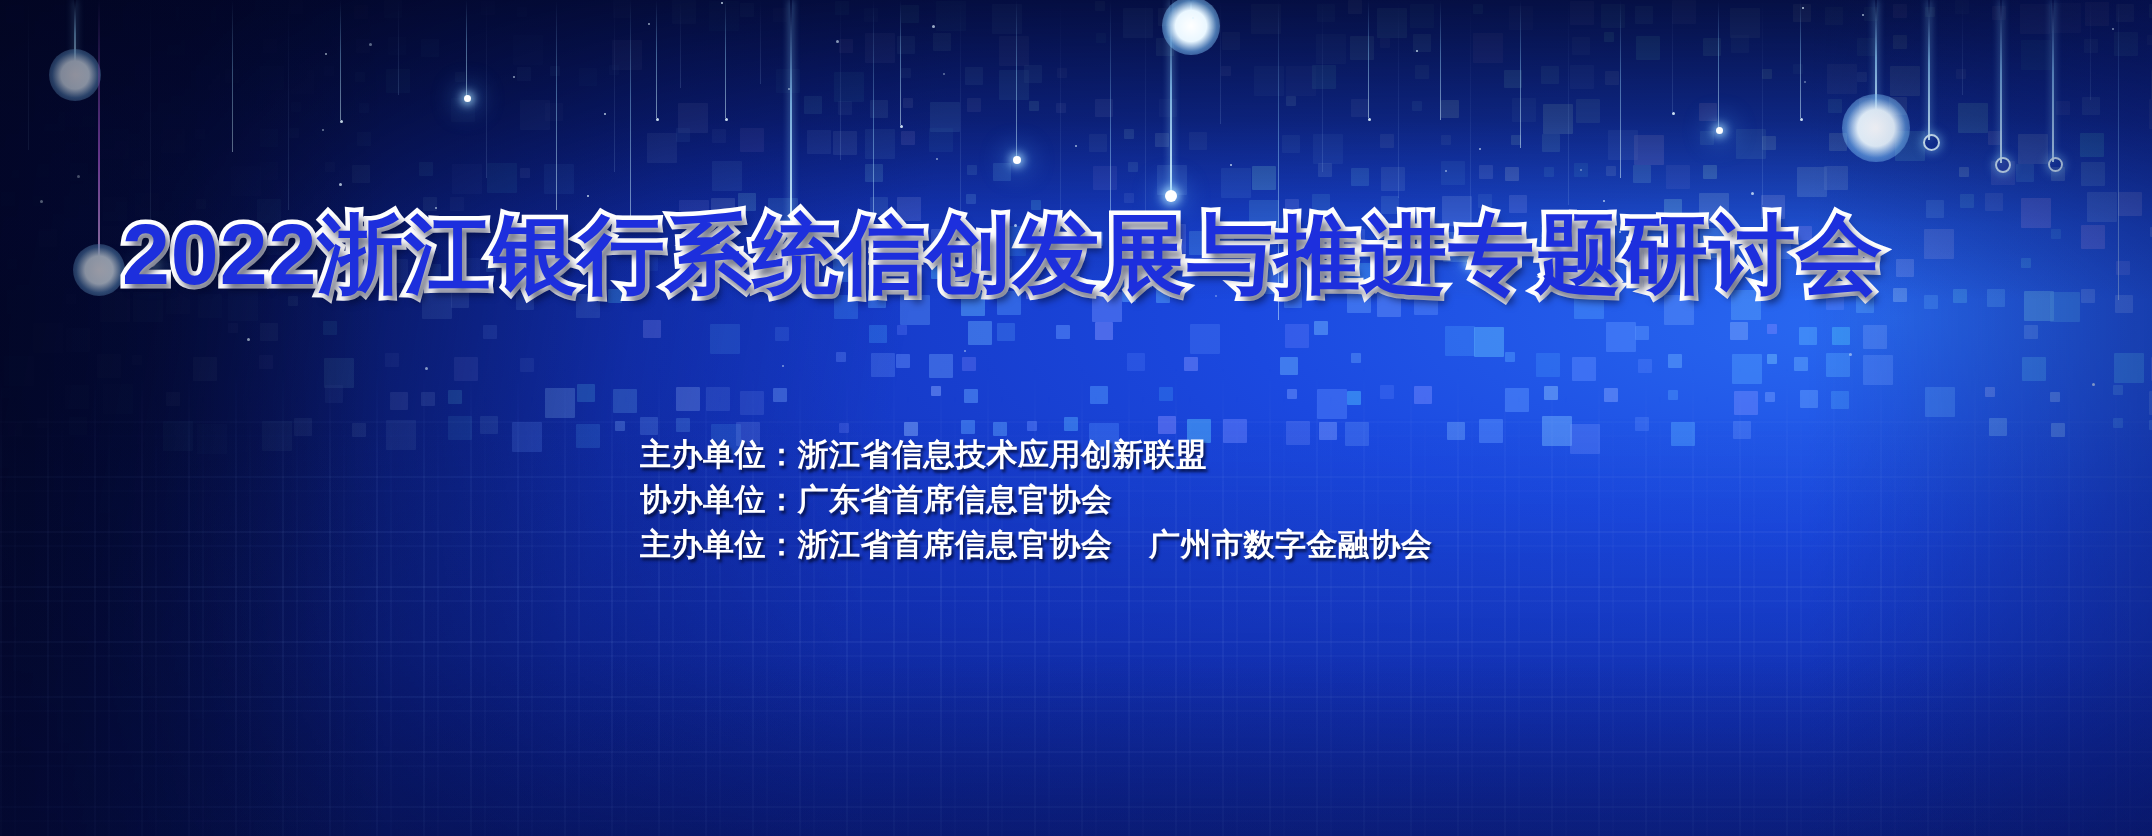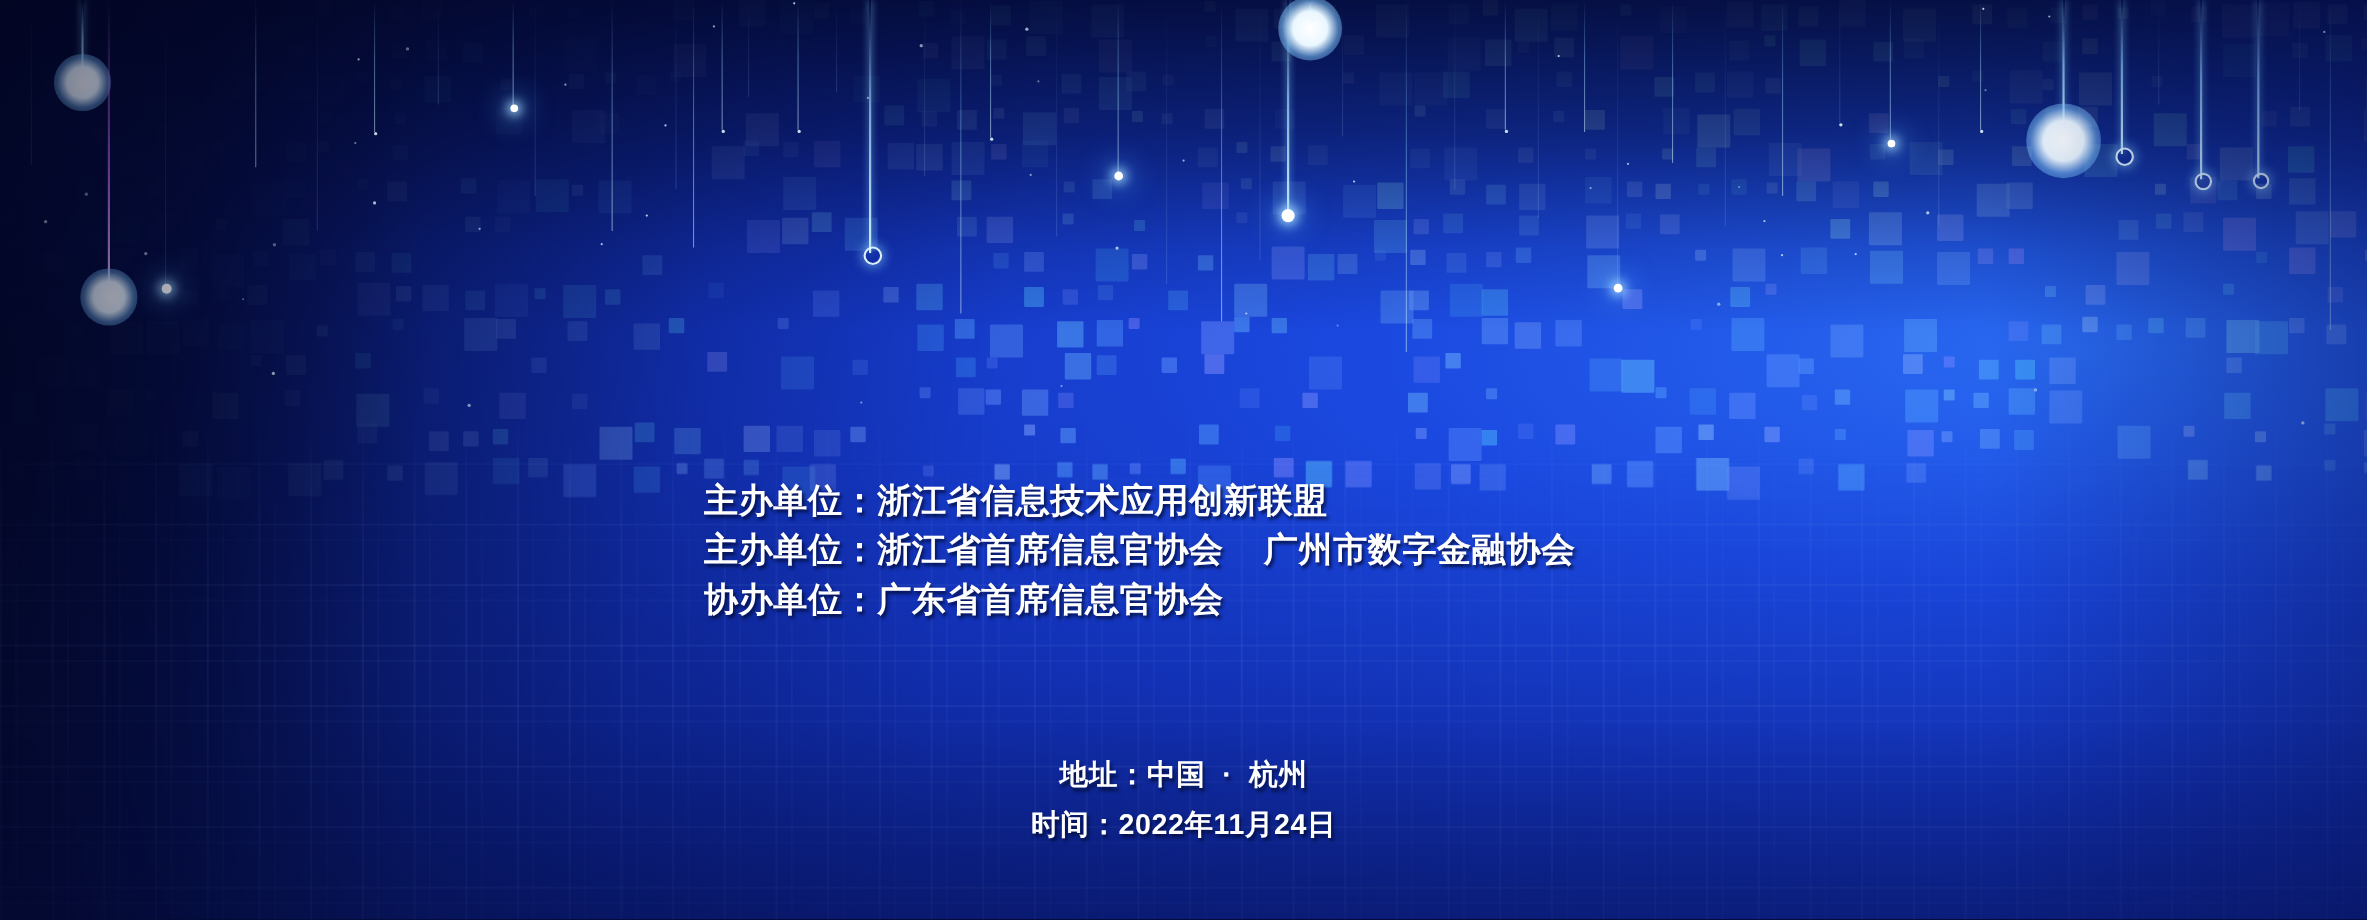--- a/index.html
+++ b/index.html
@@ -801,25 +801,22 @@
       <div class="speck" style="width: 2px; height: 2px; left: 1862px; top: 14px; opacity: 0.8;"></div>
       <div class="speck" style="width: 2px; height: 2px; left: 546px; top: 221px; opacity: 0.81;"></div>
       <div class="speck" style="width: 3px; height: 3px; left: 339px; top: 183px; opacity: 0.87;"></div>
       <div class="speck" style="width: 2px; height: 2px; left: 1132px; top: 284px; opacity: 0.77;"></div>
       <div class="speck" style="width: 2px; height: 2px; left: 943px; top: 73px; opacity: 0.47;"></div>
       <div class="speck" style="width: 2px; height: 2px; left: 1215px; top: 295px; opacity: 0.43;"></div>
       <div class="speck" style="width: 2px; height: 2px; left: 721px; top: 2px; opacity: 0.89;"></div>
     </div>
   <div class="bg-vignette"></div>
 
+  <div class="title">2022浙江银行系统信创发展与推进专题研讨会</div>
 
   <div class="orgblock">
     <div class="orgline">主办单位：浙江省信息技术应用创新联盟</div>
+    <div class="orgline">协办单位：广东省首席信息官协会</div>
     <div class="orgline">主办单位：浙江省首席信息官协会    广州市数字金融协会</div>
-    <div class="orgline">协办单位：广东省首席信息官协会</div>
   </div>
 
-  <div class="infoblock">
-    <div class="infoline">地址：中国  ·  杭州</div>
-    <div class="infoline">时间：2022年11月24日</div>
-  </div>
 
 </div>
 
 </body></html>

